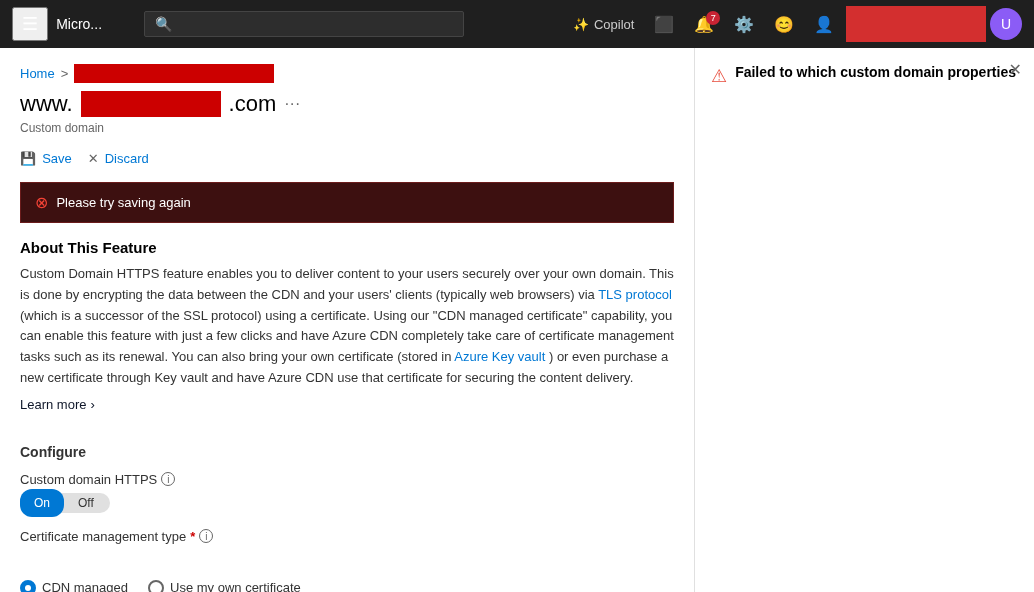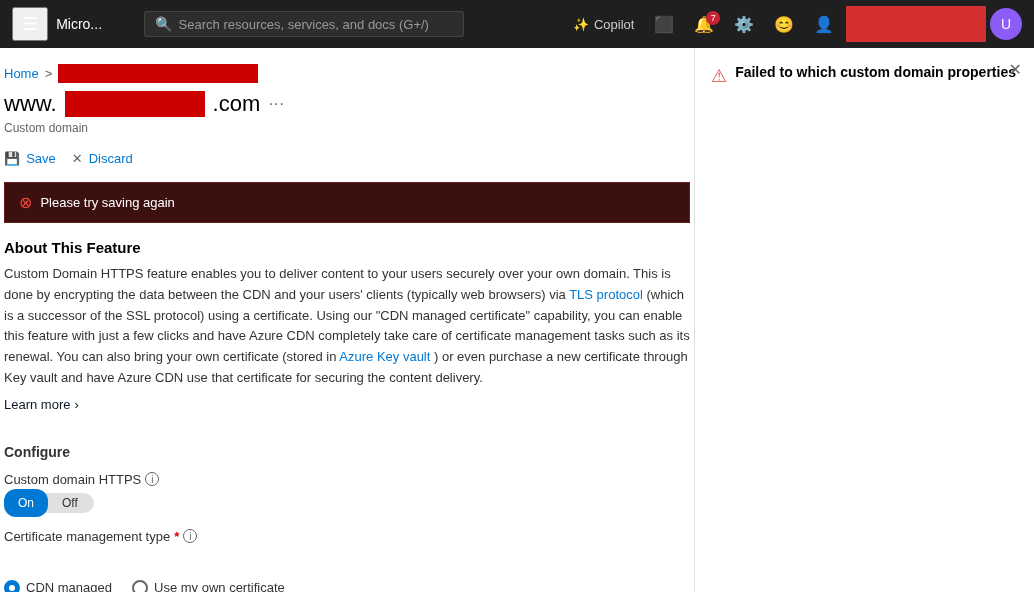--- a/index.html
+++ b/index.html
@@ -45,21 +45,21 @@
     }
     .copilot-btn {
       display: flex; align-items: center; gap: 4px;
       color: #ccc; background: none; border: none; cursor: pointer; font-size: 13px; padding: 6px 8px;
     }
 
     
     .main-wrapper { display: flex; height: calc(592px - 48px); }
 
     
-    .left-panel { flex: 1; padding: 16px 4px; overflow-y: auto; background: #fff; }
+    .left-panel { flex: 1; padding: 16px 20px; overflow-y: auto; background: #fff; }
 
     
     .breadcrumb { display: flex; align-items: center; gap: 6px; margin-bottom: 8px; font-size: 13px; }
     .breadcrumb-home { color: #0078d4; cursor: pointer; }
     .breadcrumb-sep { color: #666; }
     .breadcrumb-current { background: #cc0000; color: #fff; padding: 2px 8px; min-width: 200px; display: inline-block; }
 
     
     .domain-header { display: flex; align-items: center; gap: 8px; margin-bottom: 4px; }
     .domain-title { font-size: 22px; font-weight: 400; color: #000; }
@@ -158,21 +158,20 @@
   </style>
 </head>
 <body>
 
 <div class="topbar">
   <button class="topbar-hamburger">☰</button>
   <span class="topbar-logo">Micro...</span>
 
   <div class="topbar-search">
     <span style="color:#999; font-size:14px;">🔍</span>
-    <input type="text" placeholder="Search resources, services, and docs (G+/)" style="">
   </div>
 
   <div class="topbar-icons">
     <button class="copilot-btn">
       <span>✨</span>
       <span>Copilot</span>
     </button>
     <button class="topbar-icon-btn">⬛</button>
     <button class="topbar-icon-btn">
       🔔

